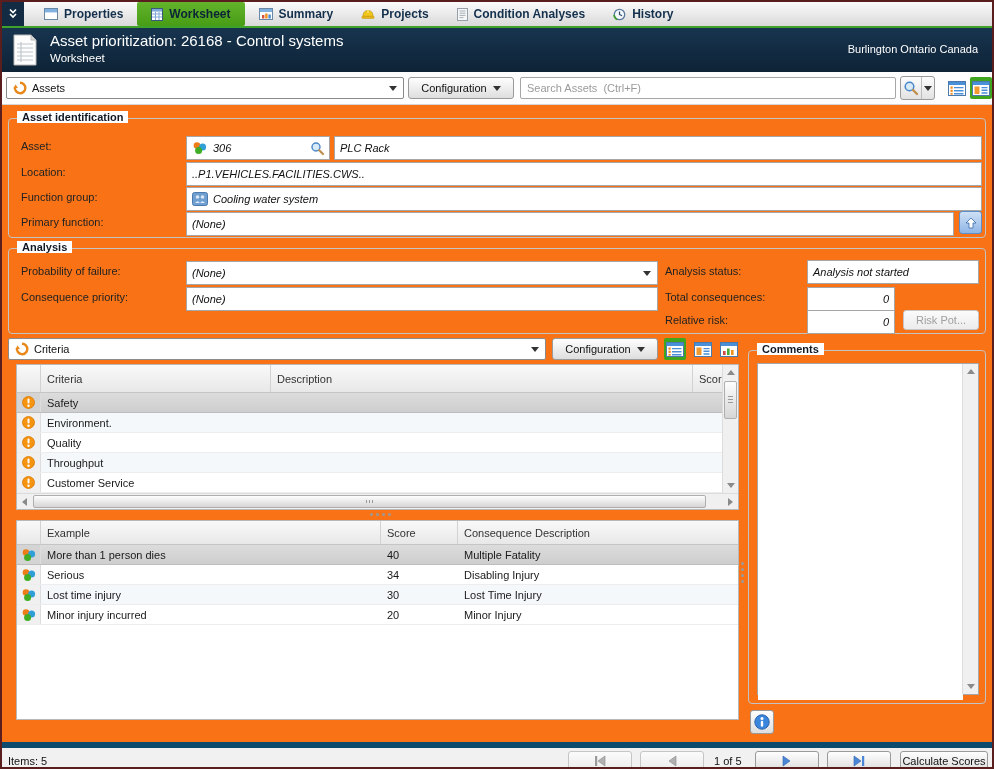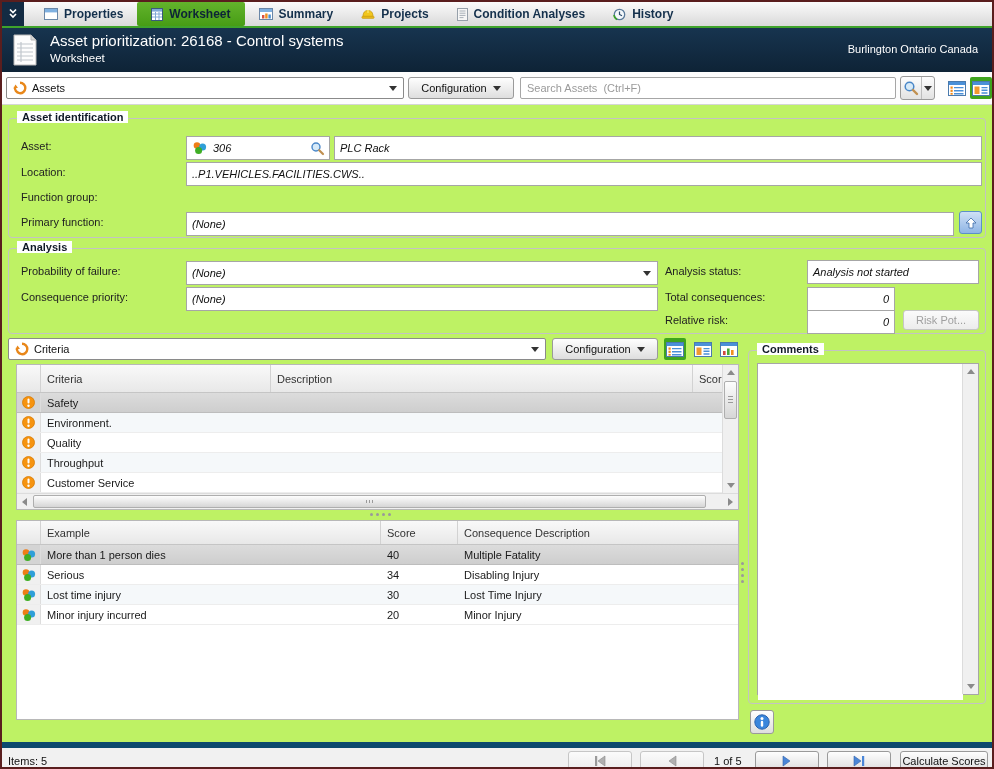--- a/index.html
+++ b/index.html
@@ -1,20 +1,20 @@
 <!DOCTYPE html>
 <html><head>
 <meta charset="utf-8">
 <style>
   * { margin:0; padding:0; box-sizing:border-box; }
   html,body { background:#888; }
   body { font-family:"Liberation Sans", sans-serif; }
   .window {
     position:relative; width:994px; height:769px;
-    border:2px solid #5a1e1e; background:#bef264; overflow:hidden;
+    border:2px solid #5a1e1e; background:#f97316; overflow:hidden;
   }
   
   .tabbar { position:absolute; left:0; top:0; width:990px; height:24px;
     background:linear-gradient(#fbfbfb,#d9d9d9); display:flex; align-items:stretch; }
   .collapse-box { width:22px; background:#132b43; display:flex; align-items:center; justify-content:center; cursor:pointer; }
   .tabs { display:flex; align-items:stretch; margin-left:6px; }
   .tab { display:flex; align-items:center; gap:6px; padding:0 14px; font-size:12px; font-weight:bold;
     color:#14304c; cursor:pointer; border-radius:2px; }
   .tab.active { background:linear-gradient(#63b32c,#479d15); color:#0d2437; }
   .tab-underline { position:absolute; left:0; top:24px; width:990px; height:2px; background:#3fa32b; }
@@ -229,20 +229,29 @@
       </svg>
     </div>
     <div class="field" style="left:325px; top:17px; width:648px;">
       <span>PLC Rack</span>
     </div>
     <div class="flabel" style="left:12px; top:47px;">Location:</div>
     <div class="field" style="left:177px; top:43px; width:796px;">
       <span>..P1.VEHICLES.FACILITIES.CWS..</span>
     </div>
     <div class="flabel" style="left:12px; top:72px;">Function group:</div>
+    <div class="field" style="left:177px; top:68px; width:796px;">
+      <svg width="16" height="14">
+        <rect x="0.5" y="0.5" width="15" height="13" rx="2" fill="#6f9fd0" stroke="#4a7aad"></rect>
+        <circle cx="5.5" cy="5" r="1.8" fill="#dce8f4"></circle>
+        <circle cx="10.5" cy="5" r="1.8" fill="#dce8f4"></circle>
+        <path d="M3 11 Q5.5 7.5 8 11 M8 11 Q10.5 7.5 13 11" fill="#dce8f4"></path>
+      </svg>
+      <span>Cooling water system</span>
+    </div>
     <div class="flabel" style="left:12px; top:97px;">Primary function:</div>
     <div class="field" style="left:177px; top:93px; width:768px;">
       <span>(None)</span>
     </div>
     <div class="btn" style="position:absolute; left:950px; top:92px; width:23px; height:23px; background:linear-gradient(#cfe0f5,#8fb5e5); border-color:#5c8fc9;">
       <svg width="12" height="12">
         <polygon points="6,1 11,6 8,6 8,11 4,11 4,6 1,6" fill="#fff" stroke="#3a6aa8" stroke-width="0.8"></polygon>
       </svg>
     </div>
   </div>

